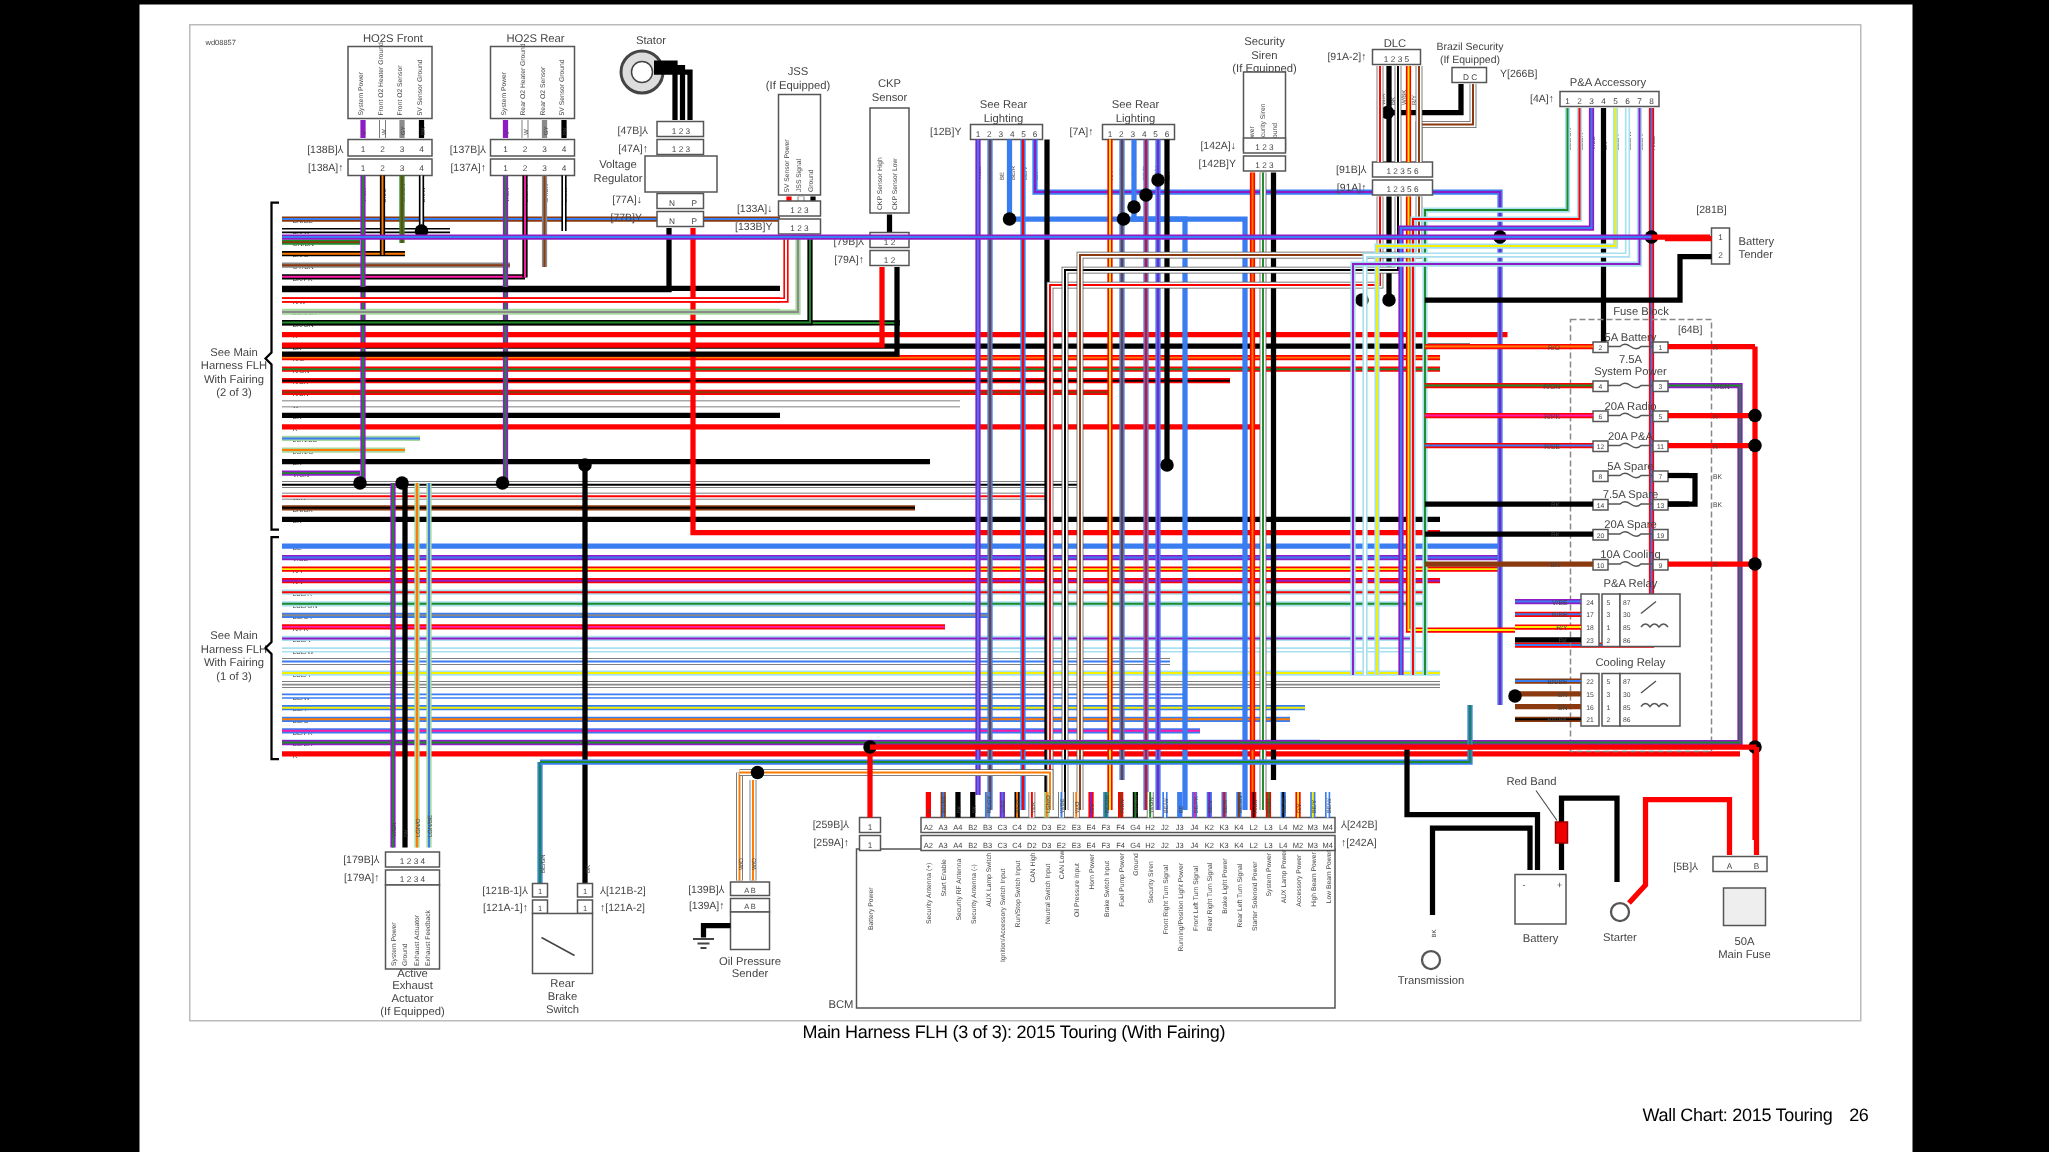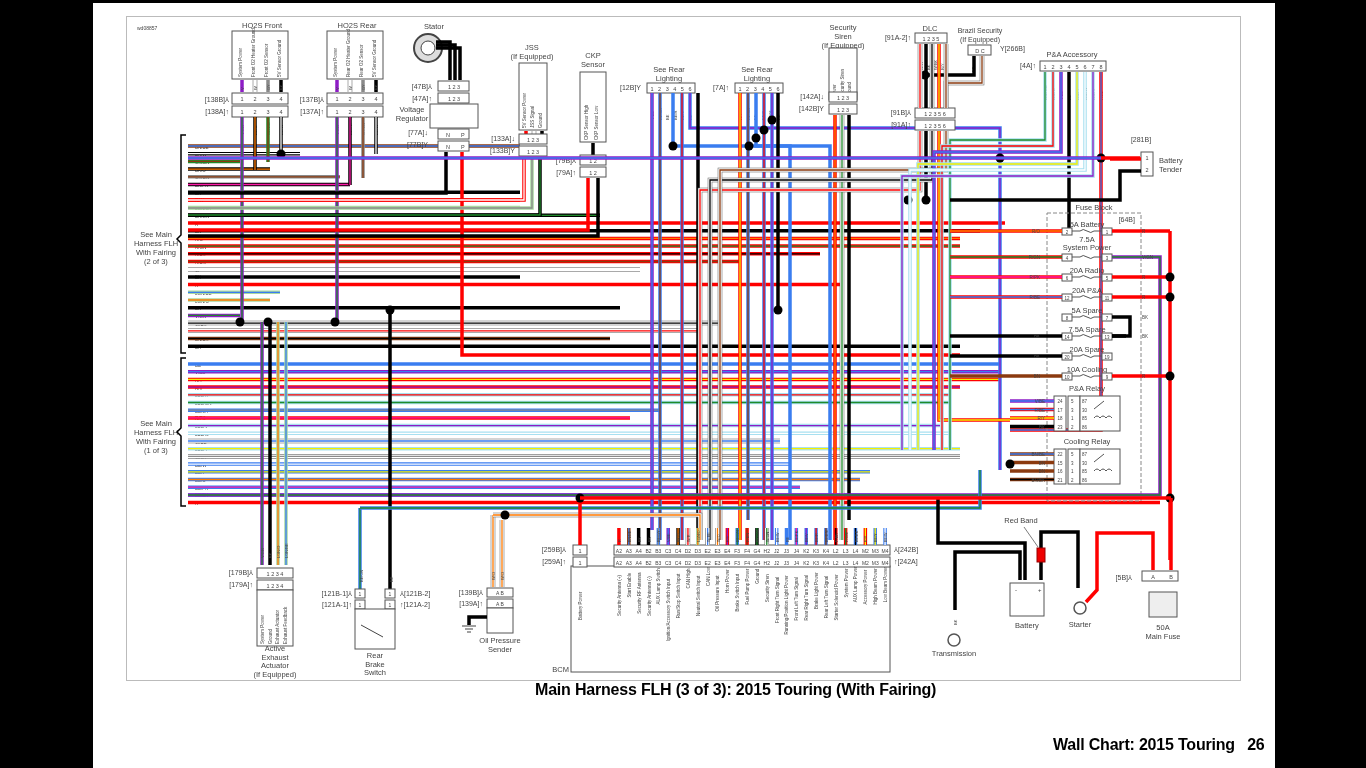--- a/index.html
+++ b/index.html
@@ -1,20 +1,20 @@
 <!DOCTYPE html>
 <html><head>
 <meta charset="utf-8">
 <style>
   html, body { margin: 0; padding: 0; background: #000; }
   body { width: 1366px; height: 768px; position: relative; overflow: hidden; font-family: "Liberation Sans", sans-serif; }
   #page { position: absolute; left: 93px; top: 3px; width: 1182px; height: 765px; background: #fff; }
   #diagram-frame { position: absolute; left: 33px; top: 13px; width: 1115px; height: 665px; border: 1px solid #bbb; box-sizing: border-box; }
   #wiring-svg { position: absolute; left: 0; top: 0; }
-  .caption { position: absolute; font-size: 16px; font-weight: bold; color: #000; letter-spacing: -0.2px; }
+  .caption { position: absolute; font-size: 12px; font-weight: normal; color: #000; letter-spacing: -0.2px; }
   svg text { font-family: "Liberation Sans", sans-serif; fill: #444; }
 </style>
 </head>
 <body>
 
 <div id="page">
   <div id="diagram-frame"></div>
   <svg id="wiring-svg" width="1182" height="765" viewBox="0 0 1182 765">
       <text x="44" y="27" font-size="5" text-anchor="start" fill="#444">wd08857</text>
       <text x="63" y="234" font-size="7.5" text-anchor="middle" fill="#444">See Main</text>
@@ -1273,17 +1273,17 @@
         <polyline points="1078,495 1078,567" fill="none" stroke="#ff0000" stroke-width="3.5" stroke-linejoin="miter"></polyline>
       </g>
       <rect x="1056" y="589" width="28" height="25" fill="#eee" stroke="#555" stroke-width="1" stroke-dasharray=""></rect>
       <text x="1070" y="627" font-size="7.5" text-anchor="middle" fill="#444">50A</text>
       <text x="1070" y="635.5" font-size="7.5" text-anchor="middle" fill="#444">Main Fuse</text>
       <g>
         <polyline points="487,495 1078,495" fill="none" stroke="#ff0000" stroke-width="3.5" stroke-linejoin="miter"></polyline>
       </g>
     </svg>
   <div class="caption" style="left:442px; top:678px;">Main Harness FLH (3 of 3): 2015 Touring (With Fairing)</div>
-  <div class="caption" style="left:960px; top:733px;">
+  <div class="caption" style="left:1002px; top:733px;">
     <span>Wall Chart:  2015 Touring</span>
     <span style="margin-left:8px;">26</span>
   </div>
 </div>
 
 </body></html>

